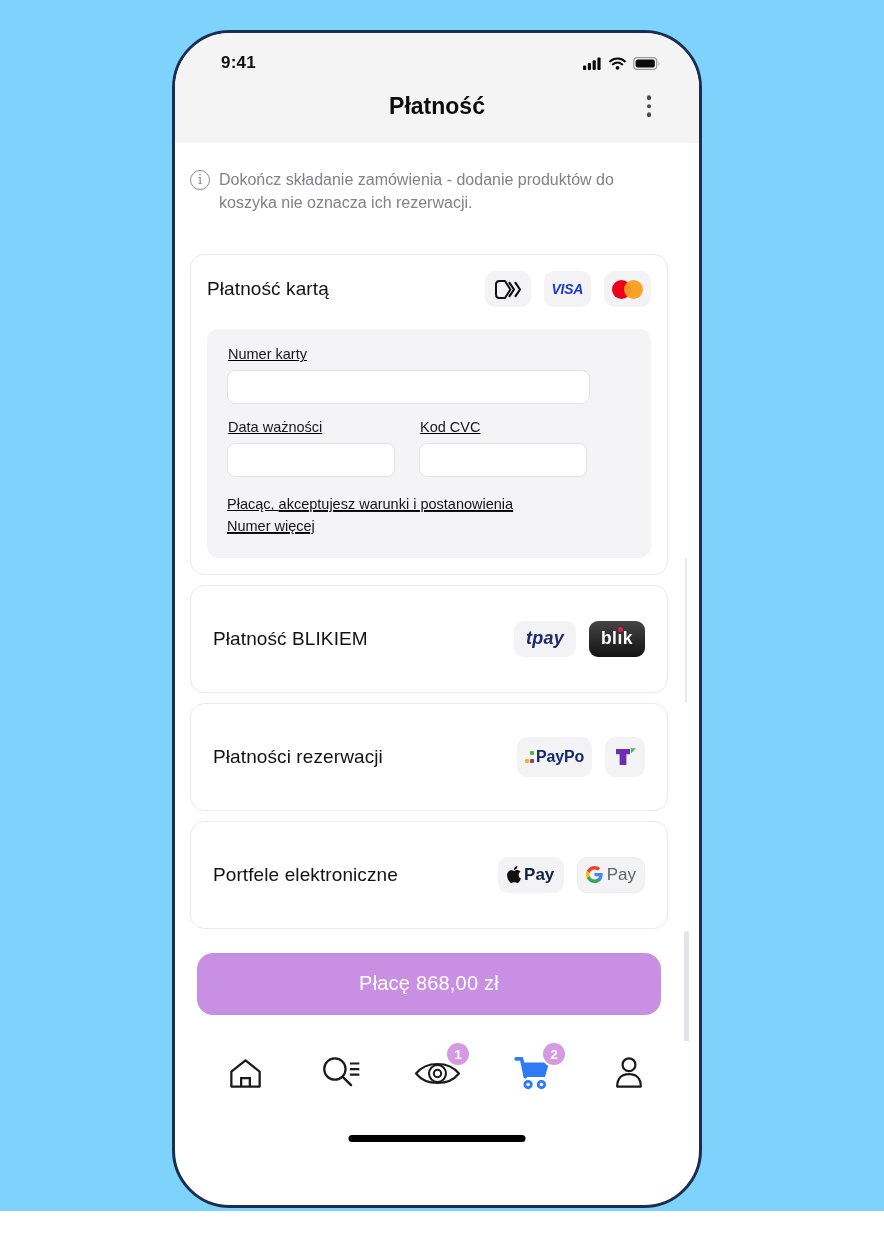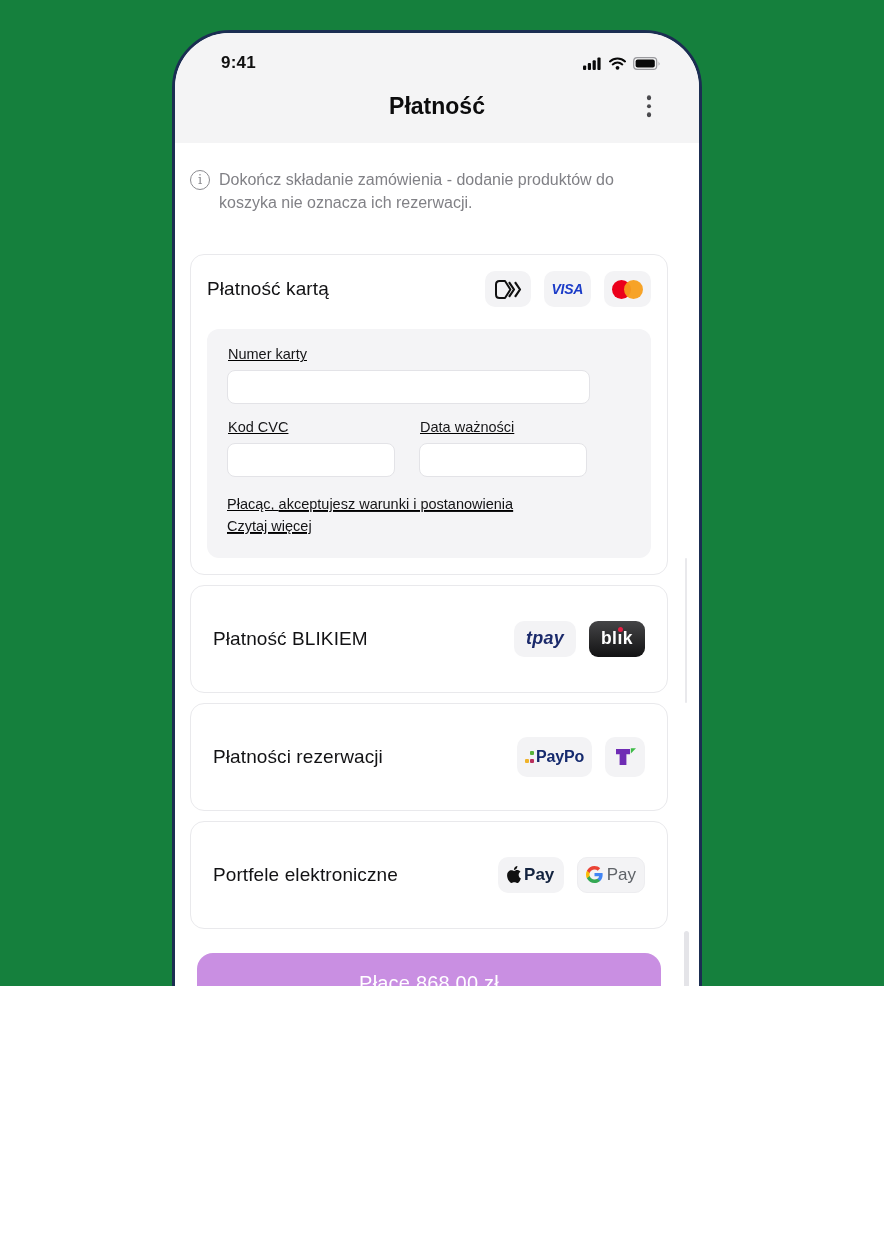--- a/index.html
+++ b/index.html
@@ -1,17 +1,17 @@
 <!DOCTYPE html>
 <html><head>
 <meta charset="utf-8">
 <style>
   * { margin:0; padding:0; box-sizing:border-box; }
   html,body { width:884px; height:1241px; background:#ffffff; font-family:"Liberation Sans", sans-serif; }
-  .stage { position:relative; width:884px; height:986px; background:#15803d; overflow:hidden; }
+  .stage { position:relative; width:884px; height:1211px; background:#7dd3fc; overflow:hidden; }
 
   
   .phone { position:absolute; left:172px; top:30px; width:530px; height:1178px;
            border:3px solid #1b2e52; border-radius:58px; background:#fff; overflow:hidden; }
 
   
   .chrome { background:#f4f4f5; height:110px; position:relative; }
   .status-row { display:flex; align-items:center; justify-content:space-between; padding:20px 38px 0 46px; }
   .time { font-size:17px; font-weight:700; color:#111; letter-spacing:.2px; }
   .status-icons { display:flex; align-items:center; gap:7px; }
@@ -156,31 +156,31 @@
                 </span>
             </span>
           </span>
         </div>
 
         <div class="form-panel">
           <div class="f-label">Numer karty</div>
           <input class="field full" type="text" value="" style="">
           <div class="two-col">
             <div class="col">
-              <div class="f-label mt">Kod CVC</div>
+              <div class="f-label mt">Data ważności</div>
               <input class="field" type="text" value="" style="">
             </div>
             <div class="col">
-              <div class="f-label mt">Data ważności</div>
+              <div class="f-label mt">Kod CVC</div>
               <input class="field" type="text" value="" style="">
             </div>
           </div>
           <div class="legal">
             <span>Płacąc, </span><a>akceptujesz warunki i postanowienia</a>
-            <div><a>Czytaj więcej</a></div>
+            <div><a>Numer więcej</a></div>
           </div>
         </div>
       </div>
 
       <div class="card row-card">
         <span class="sec-title">Płatność BLIKIEM</span>
         <span class="chips">
           <span class="chip tpay">
             <span>tpay</span>
           </span>

